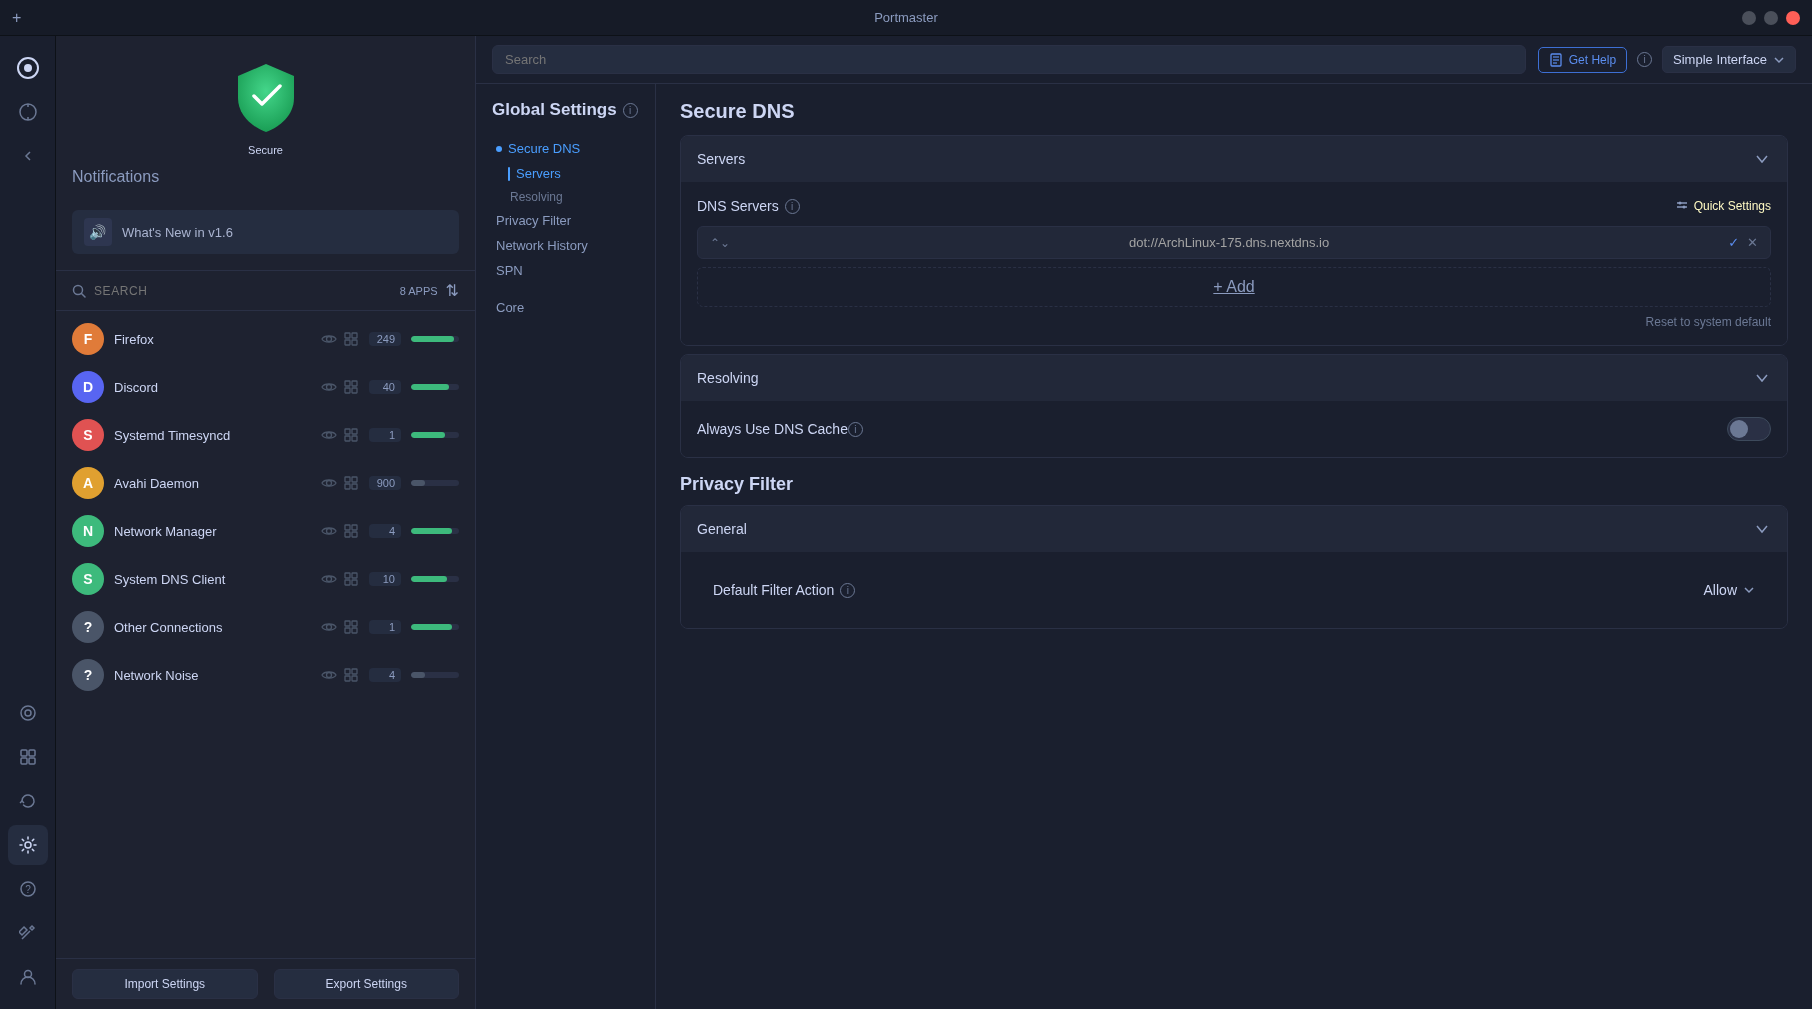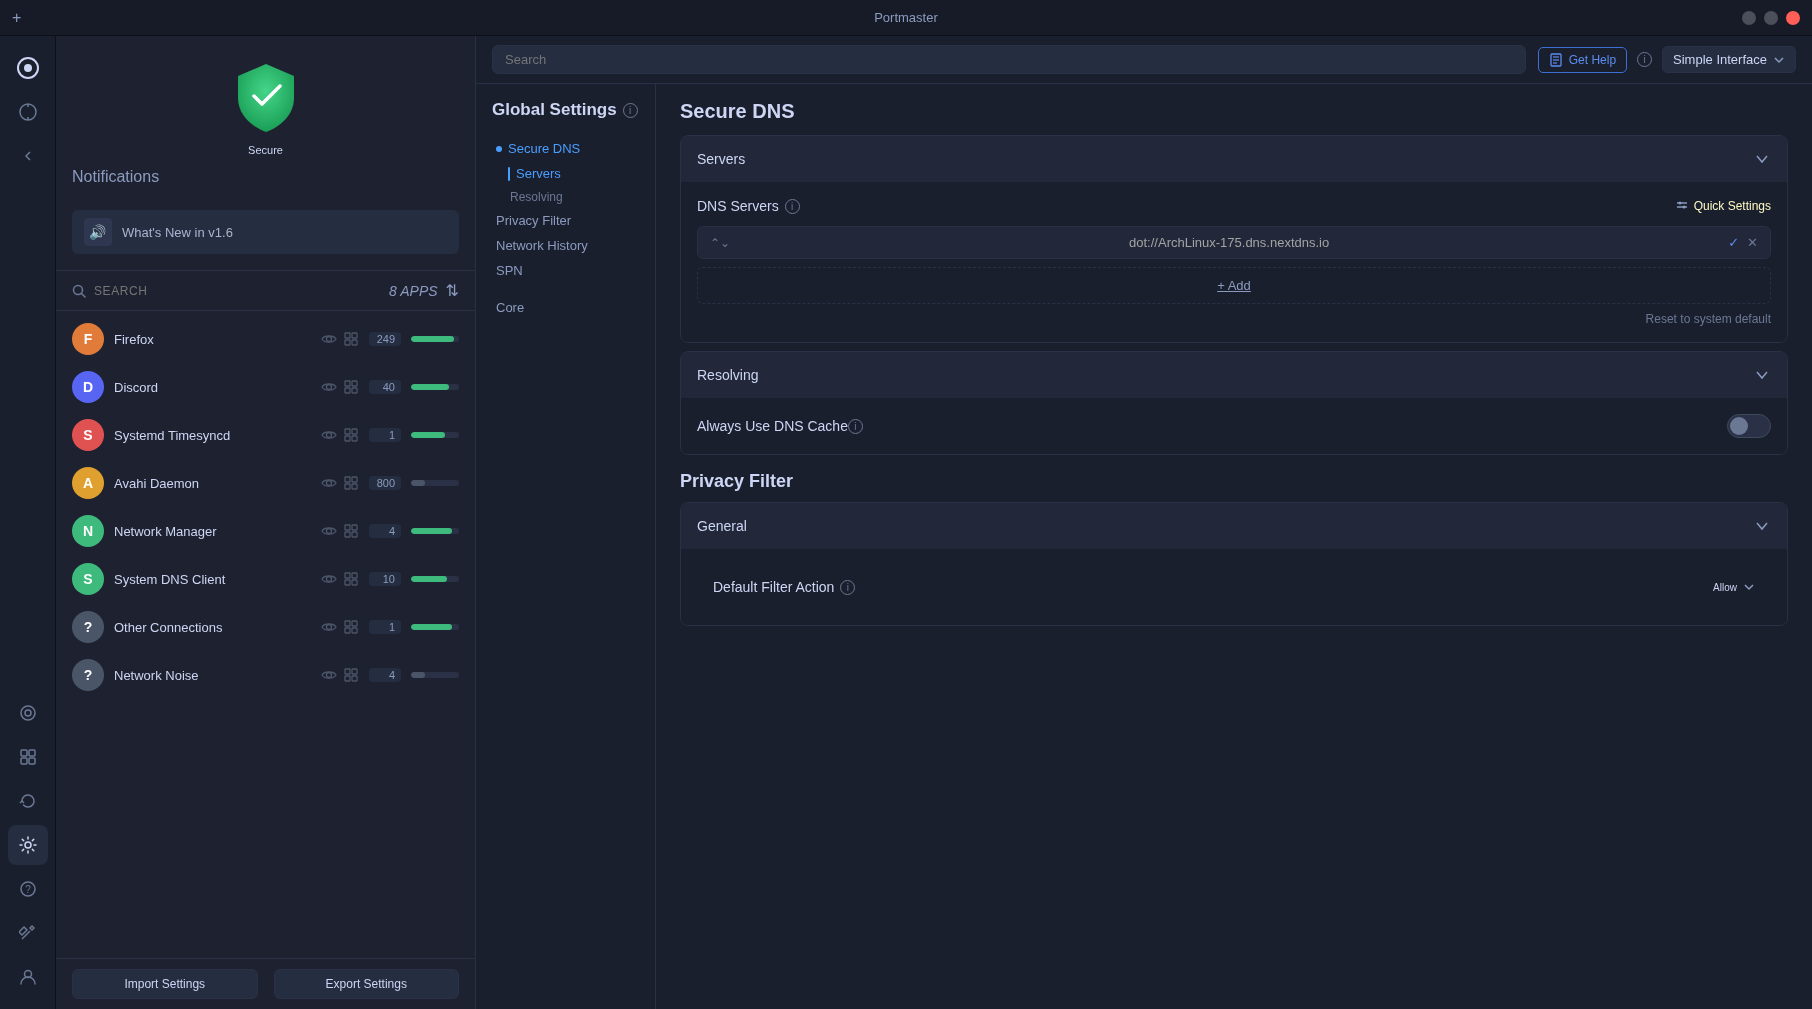--- a/index.html
+++ b/index.html
@@ -160,22 +160,21 @@
       flex: 1;
       background: transparent;
       border: none;
       outline: none;
       color: #8b9bbf;
       font-size: 12px;
       letter-spacing: 0.05em;
     }
     .apps-count {
       color: #8b9bbf;
-      font-size: 14px;
-      font-style: italic;
+      font-size: 11px;
     }
     .sort-icon { color: #8b9bbf; font-size: 16px; cursor: pointer; }
 
     
     .app-list {
       flex: 1;
       overflow-y: auto;
       padding: 4px 0;
     }
     .app-list::-webkit-scrollbar { width: 4px; }
@@ -445,21 +444,21 @@
     .dns-entry-check { color: #5b8def; cursor: pointer; }
     .dns-entry-x { color: #6b7894; cursor: pointer; }
 
     .add-dns-btn {
       width: 100%;
       border: 1px dashed #2a3045;
       border-radius: 6px;
       padding: 10px;
       text-align: center;
       color: #8b9bbf;
-      font-size: 13px;
+      font-size: 16px;
       cursor: pointer;
       background: transparent;
       display: flex;
       align-items: center;
       justify-content: center;
       gap: 6px;
       text-decoration: underline;
     }
 
     .reset-link {
@@ -522,21 +521,21 @@
       align-items: center;
       gap: 6px;
       font-size: 14px;
       color: #cdd6f4;
     }
     .action-selector {
       display: flex;
       align-items: center;
       gap: 6px;
       color: #cdd6f4;
-      font-size: 10px;
+      font-size: 14px;
       cursor: pointer;
     }
 
     .info-circle {
       width: 15px; height: 15px;
       border-radius: 50%;
       border: 1px solid #6b7894;
       display: inline-flex;
       align-items: center;
       justify-content: center;
@@ -733,21 +732,21 @@
           <circle cx="8" cy="8" r="2.5" stroke="#4a5568" stroke-width="1.3" fill="none"></circle>
           <path d="M1 8C3 4 13 4 15 8C13 12 3 12 1 8Z" stroke="#4a5568" stroke-width="1.3" fill="none"></path>
         </svg>
         <svg width="16" height="16" viewBox="0 0 16 16" fill="none">
           <rect x="2" y="2" width="5" height="5" rx="0.5" stroke="#4a5568" stroke-width="1.3" fill="none"></rect>
           <rect x="9" y="2" width="5" height="5" rx="0.5" stroke="#4a5568" stroke-width="1.3" fill="none"></rect>
           <rect x="2" y="9" width="5" height="5" rx="0.5" stroke="#4a5568" stroke-width="1.3" fill="none"></rect>
           <rect x="9" y="9" width="5" height="5" rx="0.5" stroke="#4a5568" stroke-width="1.3" fill="none"></rect>
         </svg>
       </div>
-      <div class="app-count-badge">800</div>
+      <div class="app-count-badge">900</div>
       <div class="traffic-bar">
         <div class="traffic-fill" style="width:30%;background:#4a5568"></div>
       </div>
     </div>
         <div class="app-item">
       <div class="app-avatar" style="background:#3dba7c">N</div>
       <span class="app-name">Network Manager</span>
       <div class="app-actions">
         <svg width="16" height="16" viewBox="0 0 16 16" fill="none">
           <circle cx="8" cy="8" r="2.5" stroke="#4a5568" stroke-width="1.3" fill="none"></circle>

